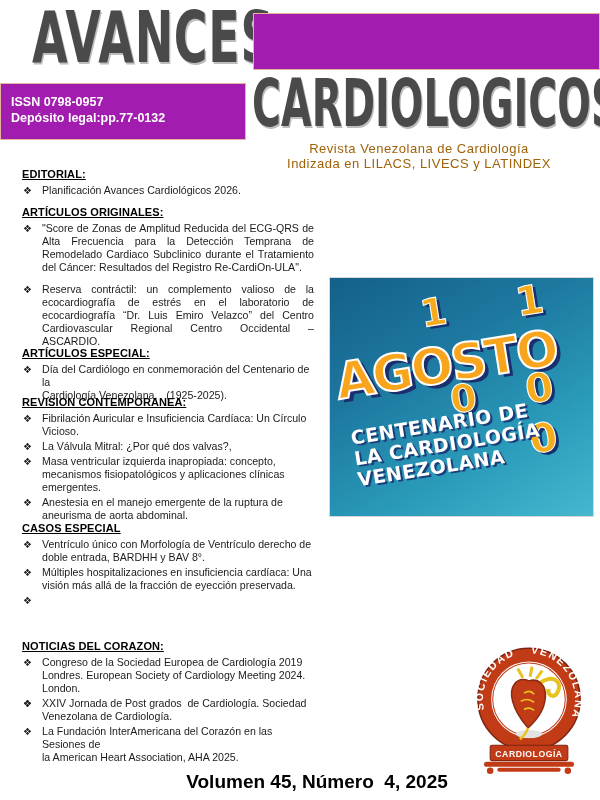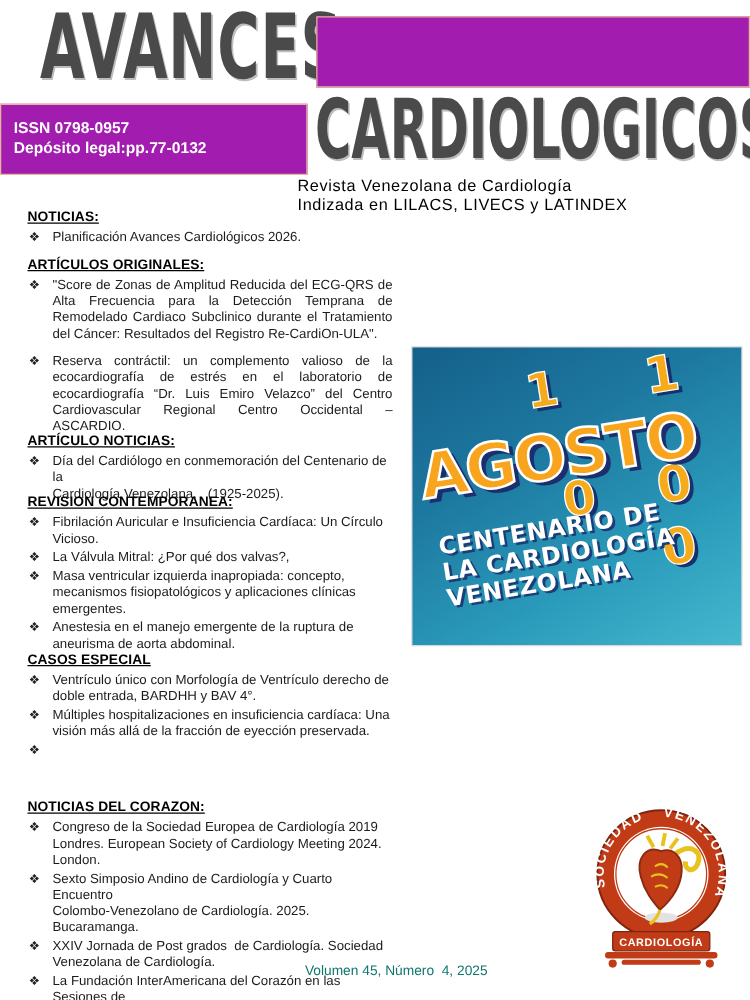--- a/index.html
+++ b/index.html
@@ -12,22 +12,22 @@
      letter-spacing:1px;font-family:"DejaVu Sans",sans-serif;white-space:nowrap;
      text-shadow:2px 2px 0 #bdbdbd;}
   .red1{position:absolute;left:253px;top:13px;width:347px;height:57px;}
   .red2{position:absolute;left:0;top:83px;width:246px;height:57px;}
   .redfill{background:#a21caf;border:1px solid #e6b49a;box-sizing:border-box;}
   .issn-box{position:absolute;left:10px;top:10px;color:#fff;font-weight:bold;
      font-size:12.5px;line-height:16px;}
   .t-cardio{position:absolute;left:252px;top:72px;font-size:66px;line-height:64px;
      font-weight:800;color:#4a4a4a;transform:scaleX(.60);transform-origin:left top;
      font-family:"DejaVu Sans",sans-serif;white-space:nowrap;text-shadow:2px 2px 0 #bdbdbd;}
-  .subtitle{position:absolute;left:238px;top:141px;width:362px;text-align:left;
-     color:#000000;font-size:13px;line-height:15px;letter-spacing:.5px;white-space:nowrap;}
+  .subtitle{position:absolute;left:238px;top:141px;width:362px;text-align:center;
+     color:#a16207;font-size:13px;line-height:15px;letter-spacing:.5px;white-space:nowrap;}
 
   
   .sec{position:absolute;left:22px;width:292px;color:#1b1b1b;}
   .sec-title{font-size:11px;font-weight:bold;color:#000;text-decoration:underline;
      line-height:15px;margin-bottom:2px;letter-spacing:.1px;}
   .item{position:relative;padding-left:20px;font-size:10.6px;line-height:13px;
      margin-bottom:2px;}
   .item .bullet{position:absolute;left:1px;top:0;font-size:10px;color:#222;}
   .item .itxt{white-space:pre-line;}
   .item .itxt.just{white-space:normal;text-align:justify;display:block;}
@@ -52,21 +52,21 @@
      letter-spacing:-2px;white-space:nowrap;}
   .p-lines{position:absolute;left:16px;top:132px;font-size:19px;line-height:21px;
      font-weight:800;color:#fff;text-shadow:2px 2px 0 #1c3e78;letter-spacing:.5px;
      font-family:"DejaVu Sans",sans-serif;white-space:nowrap;}
 
   
   .logo{position:absolute;left:466px;top:640px;width:126px;height:138px;}
 
   
   .footer{position:absolute;left:0;top:771px;width:600px;text-align:center;
-     text-indent:34px;font-size:11px;font-weight:normal;color:#0f766e;}
+     text-indent:34px;font-size:19px;font-weight:bold;color:#000000;}
 </style>
 </head>
 <body>
 
 <div class="page">
 
   <div class="t-avances">AVANCES</div>
   <div class="red1 redfill"></div>
   <div class="red2 redfill">
     <div class="issn-box">
@@ -74,70 +74,69 @@
       <div>Depósito legal:pp.77-0132</div>
     </div>
   </div>
   <div class="t-cardio">CARDIOLOGICOS</div>
   <div class="subtitle">
     <div>Revista Venezolana de Cardiología</div>
     <div>Indizada en LILACS, LIVECS y LATINDEX</div>
   </div>
 
   <div class="sec" style="top:167px">
-    <div class="sec-title">NOTICIAS:</div>
+    <div class="sec-title">EDITORIAL:</div>
     <div class="item"><span class="bullet">❖</span><span class="itxt">Planificación Avances Cardiológicos 2026.</span></div>
   </div>
 
   <div class="sec" style="top:205px">
     <div class="sec-title">ARTÍCULOS ORIGINALES:</div>
     <div class="item para-gap">
         <span class="bullet">❖</span>
         <span class="itxt just">"Score de Zonas de Amplitud Reducida del ECG-QRS de Alta Frecuencia para la Detección Temprana de Remodelado Cardiaco Subclinico durante el Tratamiento del Cáncer: Resultados del Registro Re-CardiOn-ULA".</span>
       </div>
     <div class="item">
         <span class="bullet">❖</span>
         <span class="itxt just">Reserva contráctil: un complemento valioso de la ecocardiografía de estrés en el laboratorio de ecocardiografía “Dr. Luis Emiro Velazco” del Centro Cardiovascular Regional Centro Occidental – ASCARDIO.</span>
       </div>
   </div>
 
   <div class="sec" style="top:346px">
-    <div class="sec-title">ARTÍCULO NOTICIAS:</div>
+    <div class="sec-title">ARTÍCULOS ESPECIAL:</div>
     <div class="item"><span class="bullet">❖</span><span class="itxt">Día del Cardiólogo en conmemoración del Centenario de la
 Cardiología Venezolana.&nbsp;&nbsp; (1925-2025).</span></div>
   </div>
 
   <div class="sec" style="top:395px">
     <div class="sec-title">REVISION CONTEMPORANEA:</div>
     <div class="item"><span class="bullet">❖</span><span class="itxt">Fibrilación Auricular e Insuficiencia Cardíaca: Un Círculo
 Vicioso.</span></div>
     <div class="item"><span class="bullet">❖</span><span class="itxt">La Válvula Mitral: ¿Por qué dos valvas?,</span></div>
     <div class="item"><span class="bullet">❖</span><span class="itxt">Masa ventricular izquierda inapropiada: concepto,
 mecanismos fisiopatológicos y aplicaciones clínicas
 emergentes.</span></div>
     <div class="item"><span class="bullet">❖</span><span class="itxt">Anestesia en el manejo emergente de la ruptura de
 aneurisma de aorta abdominal.</span></div>
   </div>
 
   <div class="sec" style="top:521px">
     <div class="sec-title">CASOS ESPECIAL</div>
     <div class="item"><span class="bullet">❖</span><span class="itxt">Ventrículo único con Morfología de Ventrículo derecho de
-doble entrada, BARDHH y BAV 4°.</span></div>
+doble entrada, BARDHH y BAV 8°.</span></div>
     <div class="item"><span class="bullet">❖</span><span class="itxt">Múltiples hospitalizaciones en insuficiencia cardíaca: Una
 visión más allá de la fracción de eyección preservada.</span></div>
     <div class="item"><span class="bullet">❖</span></div>
   </div>
 
   <div class="sec" style="top:639px">
     <div class="sec-title">NOTICIAS DEL CORAZON:</div>
     <div class="item"><span class="bullet">❖</span><span class="itxt">Congreso de la Sociedad Europea de Cardiología 2019
 Londres. European Society of Cardiology Meeting 2024.
 London.</span></div>
-    <div class="item"><span class="bullet">❖</span><span class="itxt">Sexto Simposio Andino de Cardiología y Cuarto Encuentro
-Colombo-Venezolano de Cardiología. 2025. Bucaramanga.</span></div>
+    <div class="item"><span class="bullet">❖</span></div>
     <div class="item"><span class="bullet">❖</span><span class="itxt">XXIV Jornada de Post grados&nbsp; de Cardiología. Sociedad
 Venezolana de Cardiología.</span></div>
     <div class="item"><span class="bullet">❖</span><span class="itxt">La Fundación InterAmericana del Corazón en las Sesiones de
 la American Heart Association, AHA 2025.</span></div>
   </div>
 
   <div class="poster">
     <div class="p-rot">
       <div class="p-digit d-lt">1</div>
       <div class="p-digit d-lb">0</div>

